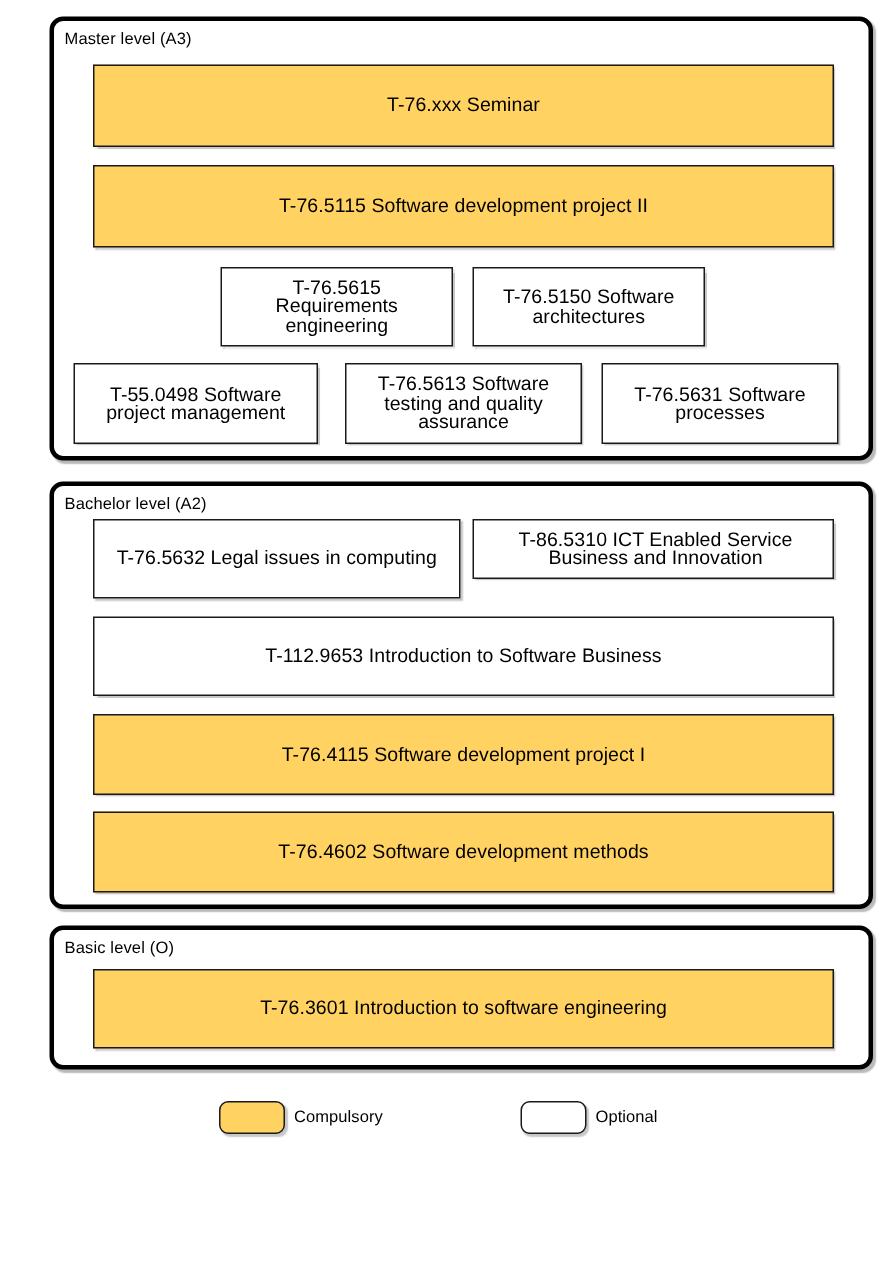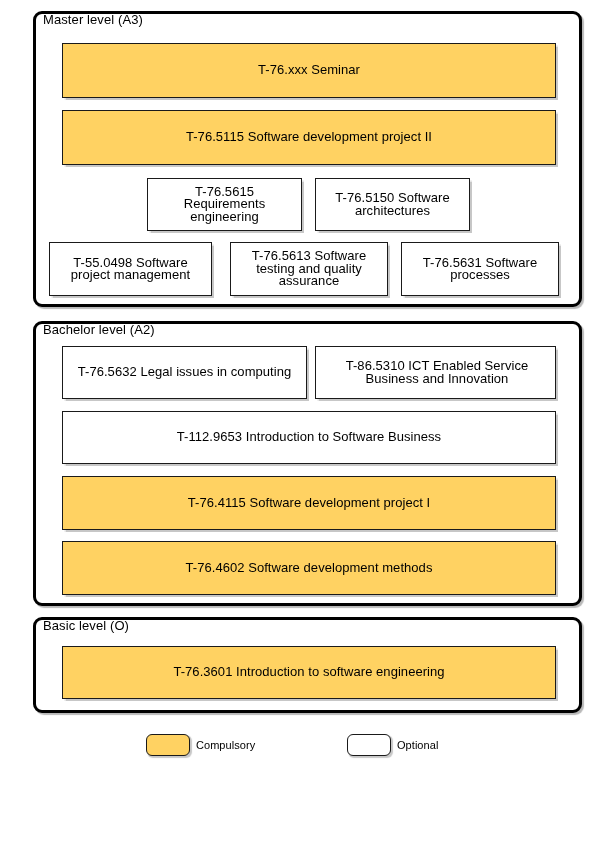--- a/index.html
+++ b/index.html
@@ -29,22 +29,22 @@
     position: absolute;
     box-sizing: border-box;
     background: #ffffff;
     border: 3px solid #000000;
     border-radius: 9px;
     box-shadow: 2px 2px 1px rgba(0,0,0,0.28);
   }
   .level-title {
     position: absolute;
     left: 7px;
-    top: 0;
-    font-size: 13px;
+    top: 6px;
+    font-size: 11px;
     line-height: 12px;
     letter-spacing: 0.1px;
     color: #000000;
     white-space: nowrap;
   }
 
   #level-master   { left: 33px;  top: 11px;  width: 549px; height: 296px; }
   #level-bachelor { left: 33px;  top: 321px; width: 549px; height: 285px; }
   #level-basic    { left: 33px;  top: 617px; width: 549px; height: 96px;  }
 
@@ -130,21 +130,21 @@
     </div>
   </div>
 
   <div class="level-box" id="level-bachelor">
     <div class="level-title">Bachelor level (A2)</div>
 
     <div class="course optional" style="left:26px; top:22px; width:245px; height:53px;">
       <span>T-76.5632 Legal issues in computing</span>
     </div>
 
-    <div class="course optional" style="left:279px; top:22px; width:241px; height:53px;padding-left:11px;">
+    <div class="course optional" style="left:279px; top:22px; width:241px; height:40px;padding-left:11px;">
       <span>T-86.5310 ICT Enabled Service Business and Innovation</span>
     </div>
 
     <div class="course optional" style="left:26px; top:87px; width:494px; height:53px;">
       <span>T-112.9653 Introduction to Software Business</span>
     </div>
 
     <div class="course compulsory" style="left:26px; top:152px; width:494px; height:54px;">
       <span>T-76.4115 Software development project I</span>
     </div>

